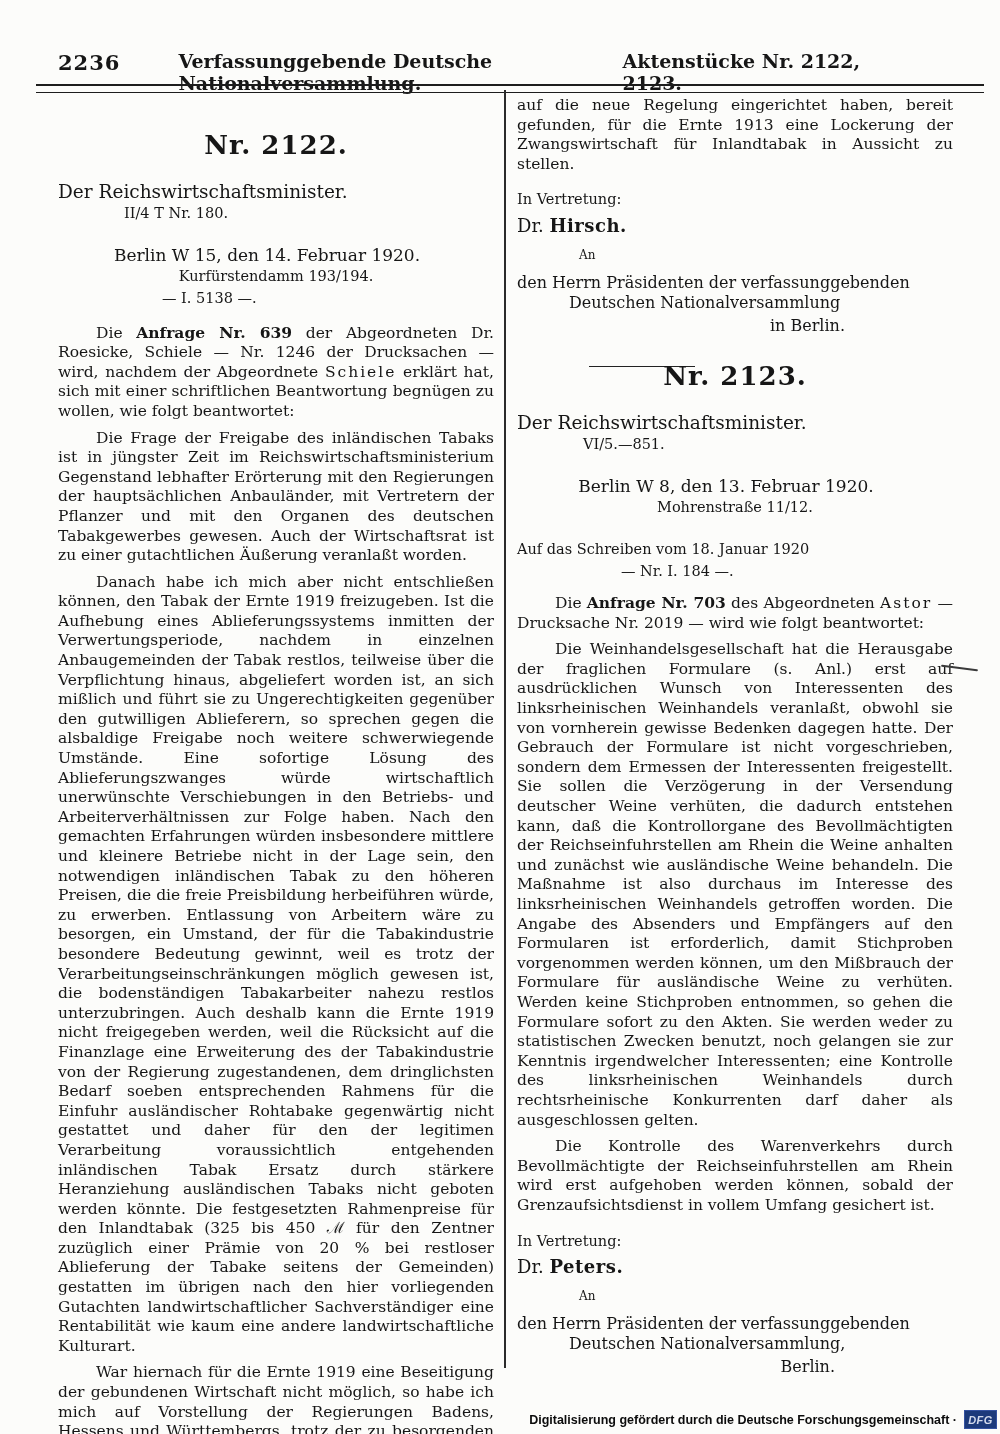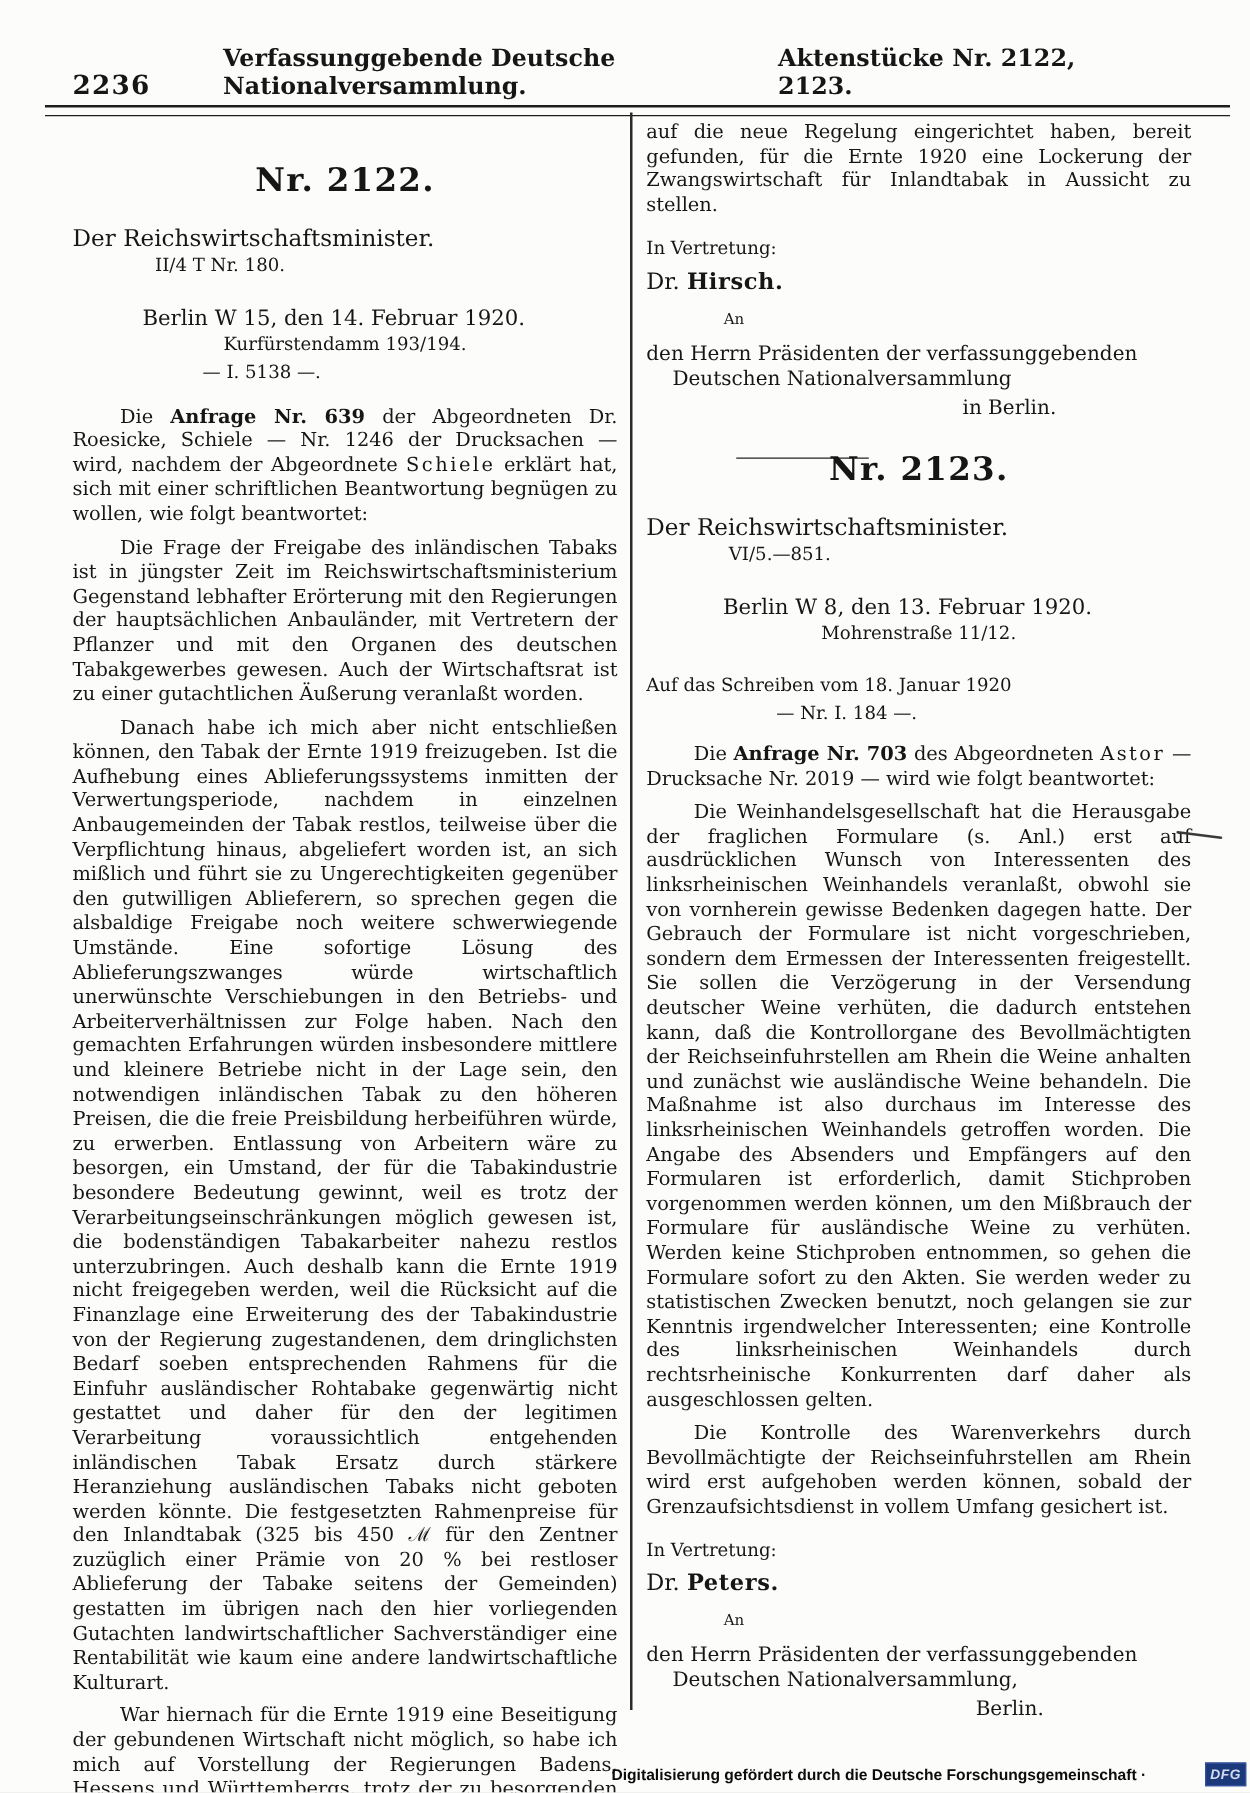--- a/index.html
+++ b/index.html
@@ -3,22 +3,22 @@
 <meta charset="utf-8">
 <style>
   html,body { margin:0; padding:0; background:#e8e8e6; }
   .page {
     position:relative; width:1000px; height:1434px; margin:0 auto;
     background:#fcfcfa; color:#161616; overflow:hidden;
     font-family:"DejaVu Serif","Liberation Serif",serif;
   }
   
   .pagehead {
-    position:absolute; top:36px; left:58px; right:50px;
-    display:flex; align-items:flex-end; font-weight:bold; font-size:19px;
+    position:absolute; top:50px; left:58px; right:50px;
+    display:flex; align-items:flex-start; font-weight:bold; font-size:19px;
   }
   .pagenum { font-size:21px; letter-spacing:1px; margin-right:58px; }
   .headtitle { flex:1; display:flex; justify-content:space-between; padding-right:88px; }
   .headrule {
     position:absolute; top:84px; left:36px; right:16px; height:6px;
     border-top:2.5px solid #1d1d1d; border-bottom:1px solid #1d1d1d;
   }
   
   .coldivider { position:absolute; left:504px; top:90px; width:1.5px; height:1278px; background:#2b2b2b; }
   .col { position:absolute; width:436px; font-size:15.5px; line-height:19.6px; }
@@ -38,41 +38,41 @@
   p.noindent { text-indent:0; }
   .b { font-weight:bold; }
   .sperr { letter-spacing:2px; }
 
   .sig-block { width:260px; margin-top:16px; }
   .vertretung { font-size:14.5px; }
   .signame { font-size:18px; margin-top:6px; }
   .signame .b { letter-spacing:0.5px; }
   .an { margin-top:10px; margin-left:62px; font-size:12px; }
   .addr1 { margin-top:8px; font-size:16px; }
-  .addr2 { margin-left:21px; font-size:16px; }
+  .addr2 { margin-left:52px; font-size:16px; }
   .addr3 { text-align:right; margin-right:108px; margin-top:4px; font-size:16px; }
 
   .shortrule { border:0; border-top:1.5px solid #222; width:106px; margin:30px 0 0 72px; }
 
   .margin-mark {
     position:absolute; left:941px; top:667px; width:37px; height:2px;
     background:#3a3a3a; transform:rotate(7deg); border-radius:1px;
   }
   
   .dfg-footer {
     position:absolute; right:3px; bottom:5px;
     display:flex; align-items:center; gap:7px;
     font-family:"Liberation Sans","DejaVu Sans",sans-serif;
     font-size:12.5px; font-weight:bold; color:#0c0c0c;
   }
   .dfg-logo {
     width:31px; height:17px; background:#1c3a7b;
     color:#d3daec; font-size:11px; font-style:italic; font-weight:bold;
     display:flex; align-items:center; justify-content:center;
-    border:1px solid #3552a0; letter-spacing:0.5px;margin-left:40px;
+    border:1px solid #3552a0; letter-spacing:0.5px;
   }
 </style>
 </head>
 <body>
 
 <div class="page">
 
   <div class="pagehead">
     <span class="pagenum">2236</span>
     <span class="headtitle">
@@ -91,21 +91,21 @@
     <div class="addrline">Kurfürstendamm 193/194.</div>
     <div class="refline2">— I. 5138 —.</div>
 
     <p class="body" style="margin-top:14px;"><span>Die </span><span class="b">Anfrage Nr. 639</span><span> der Abgeordneten Dr. Roesicke, Schiele — Nr. 1246 der Drucksachen — wird, nachdem der Abgeordnete </span><span class="sperr">Schiele</span><span> erklärt hat, sich mit einer schriftlichen Beantwortung begnügen zu wollen, wie folgt beantwortet:</span></p>
     <p class="body gap">Die Frage der Freigabe des inländischen Tabaks ist in jüngster Zeit im Reichswirtschaftsministerium Gegenstand lebhafter Erörterung mit den Regierungen der hauptsächlichen Anbauländer, mit Vertretern der Pflanzer und mit den Organen des deutschen Tabakgewerbes gewesen. Auch der Wirtschaftsrat ist zu einer gutachtlichen Äußerung veranlaßt worden.</p>
     <p class="body gap">Danach habe ich mich aber nicht entschließen können, den Tabak der Ernte 1919 freizugeben. Ist die Aufhebung eines Ablieferungssystems inmitten der Verwertungsperiode, nachdem in einzelnen Anbaugemeinden der Tabak restlos, teilweise über die Verpflichtung hinaus, abgeliefert worden ist, an sich mißlich und führt sie zu Ungerechtigkeiten gegenüber den gutwilligen Ablieferern, so sprechen gegen die alsbaldige Freigabe noch weitere schwerwiegende Umstände. Eine sofortige Lösung des Ablieferungszwanges würde wirtschaftlich unerwünschte Verschiebungen in den Betriebs- und Arbeiterverhältnissen zur Folge haben. Nach den gemachten Erfahrungen würden insbesondere mittlere und kleinere Betriebe nicht in der Lage sein, den notwendigen inländischen Tabak zu den höheren Preisen, die die freie Preisbildung herbeiführen würde, zu erwerben. Entlassung von Arbeitern wäre zu besorgen, ein Umstand, der für die Tabakindustrie besondere Bedeutung gewinnt, weil es trotz der Verarbeitungseinschränkungen möglich gewesen ist, die bodenständigen Tabakarbeiter nahezu restlos unterzubringen. Auch deshalb kann die Ernte 1919 nicht freigegeben werden, weil die Rücksicht auf die Finanzlage eine Erweiterung des der Tabakindustrie von der Regierung zugestandenen, dem dringlichsten Bedarf soeben entsprechenden Rahmens für die Einfuhr ausländischer Rohtabake gegenwärtig nicht gestattet und daher für den der legitimen Verarbeitung voraussichtlich entgehenden inländischen Tabak Ersatz durch stärkere Heranziehung ausländischen Tabaks nicht geboten werden könnte. Die festgesetzten Rahmenpreise für den Inlandtabak (325 bis 450 ℳ für den Zentner zuzüglich einer Prämie von 20 % bei restloser Ablieferung der Tabake seitens der Gemeinden) gestatten im übrigen nach den hier vorliegenden Gutachten landwirtschaftlicher Sachverständiger eine Rentabilität wie kaum eine andere landwirtschaftliche Kulturart.</p>
     <p class="body gap">War hiernach für die Ernte 1919 eine Beseitigung der gebundenen Wirtschaft nicht möglich, so habe ich mich auf Vorstellung der Regierungen Badens, Hessens und Württembergs, trotz der zu besorgenden Nachteile, in der Erwartung, daß bis dahin alle Teile des Gewerbes sich</p>
   </section>
 
   <section class="col col-right">
-    <p class="body noindent">auf die neue Regelung eingerichtet haben, bereit gefunden, für die Ernte 1920 eine Lockerung der Zwangswirtschaft für Inlandtabak in Aussicht zu stellen.</p>
+    <p class="body noindent">auf die neue Regelung eingerichtet haben, bereit gefunden, für die Ernte 1913 eine Lockerung der Zwangswirtschaft für Inlandtabak in Aussicht zu stellen.</p>
 
     <div class="sig-block">
       <div class="vertretung">In Vertretung:</div>
       <div class="signame"><span>Dr. </span><span class="b">Hirsch.</span></div>
     </div>
     <div class="an">An</div>
     <div class="addr1">den Herrn Präsidenten der verfassunggebenden</div>
     <div class="addr2">Deutschen Nationalversammlung</div>
     <div class="addr3">in Berlin.</div>
 

